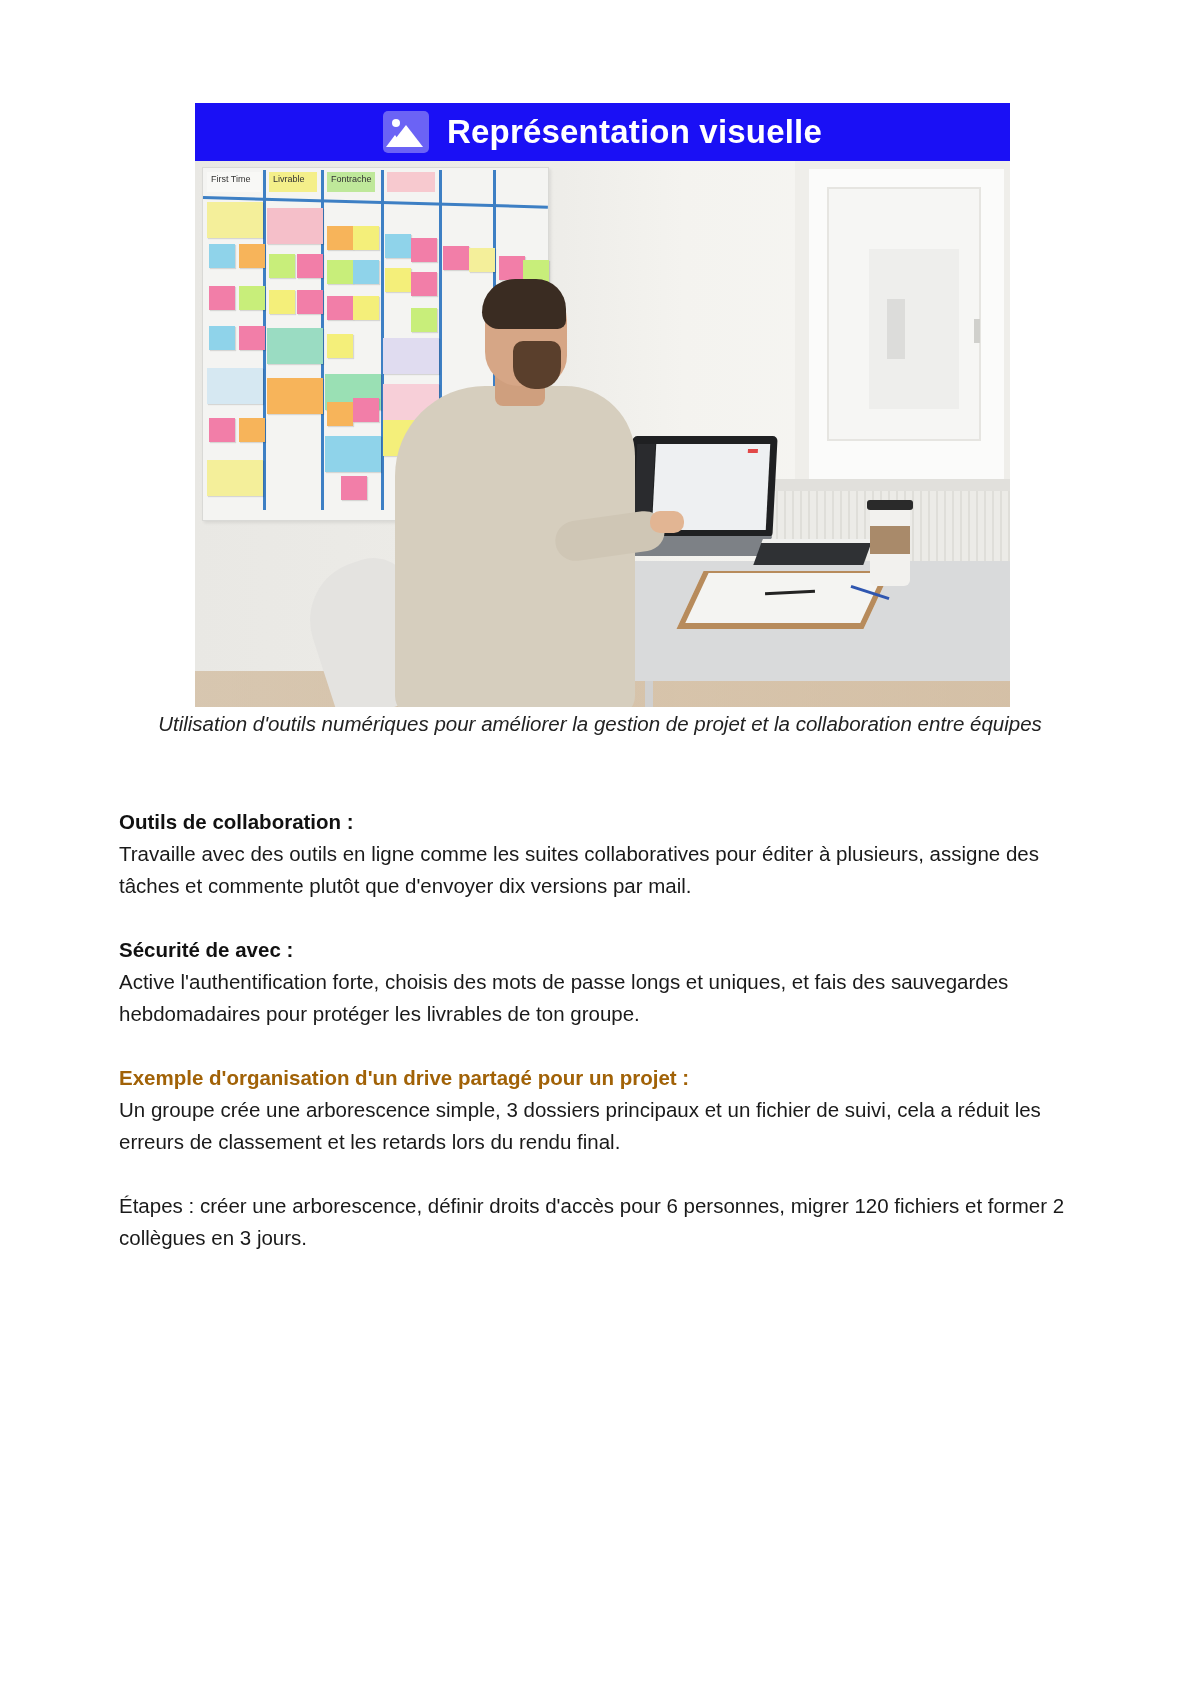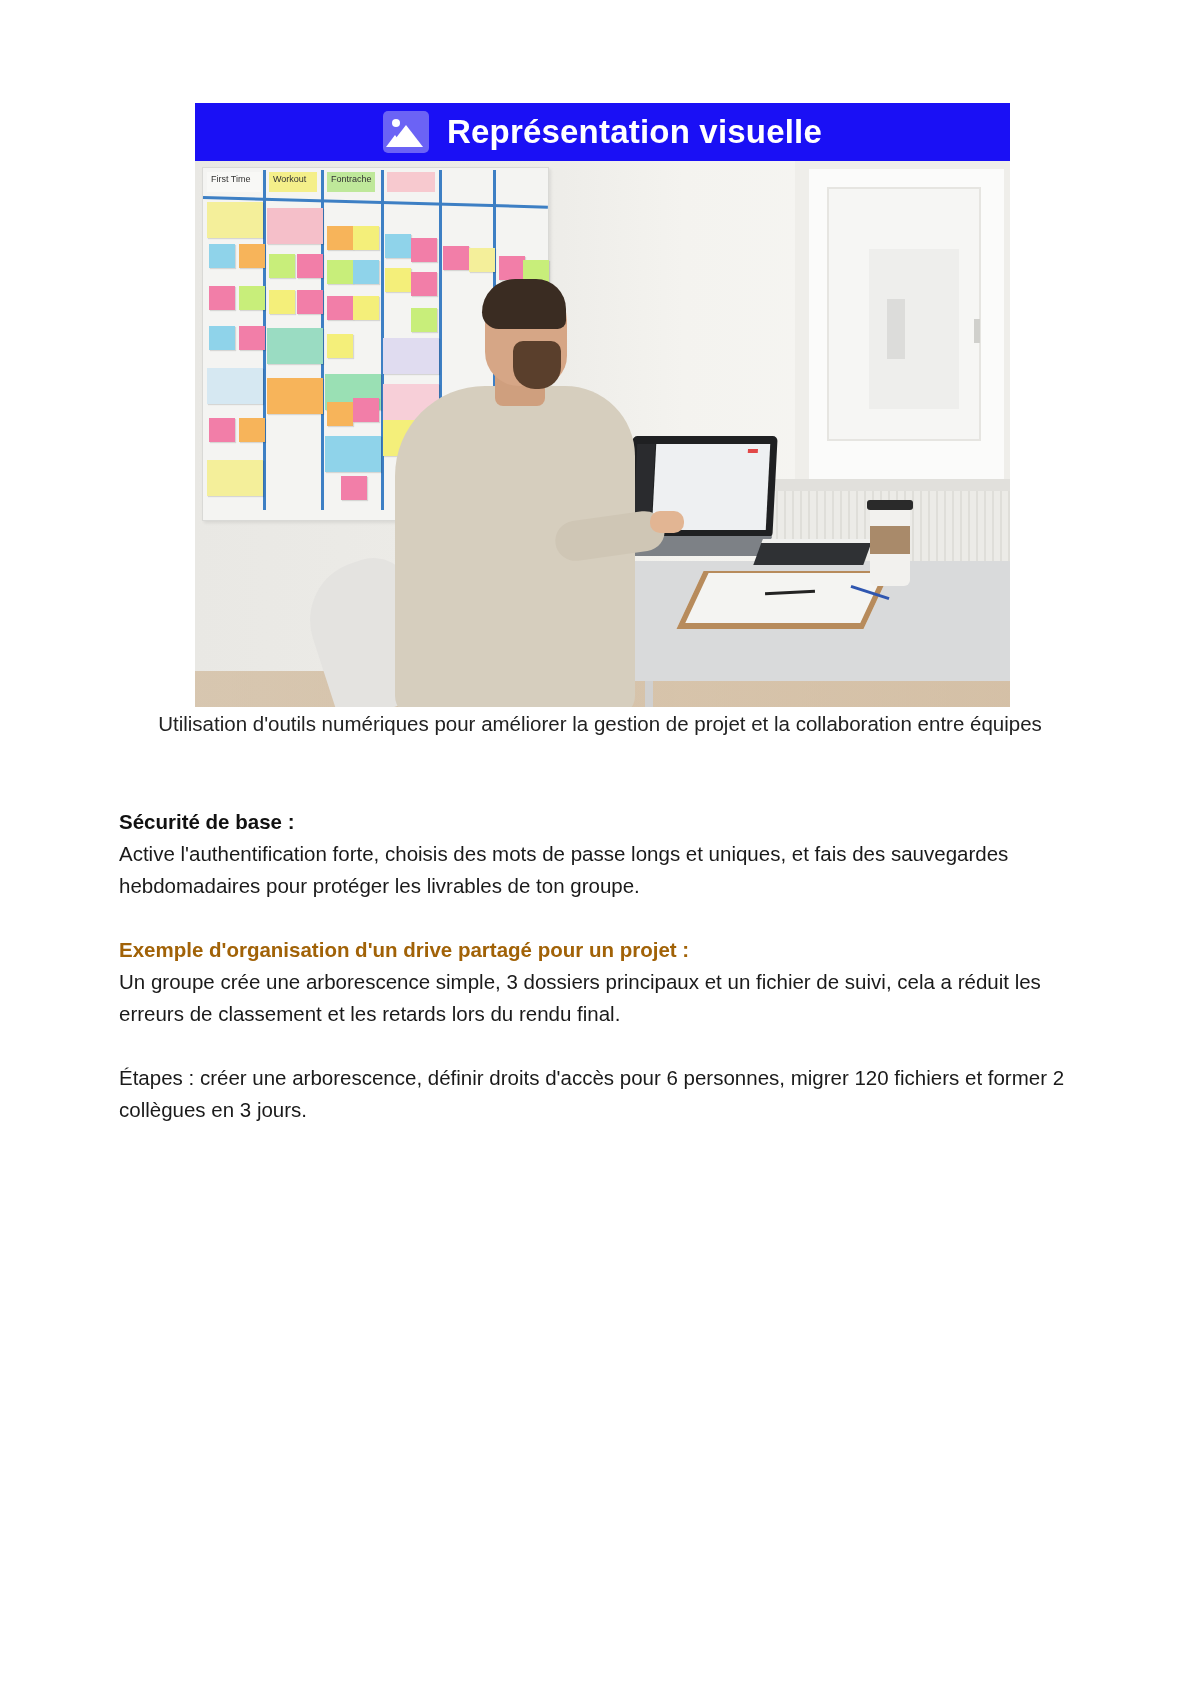--- a/index.html
+++ b/index.html
@@ -68,21 +68,21 @@
   .cup .lid { position:absolute; left:-3px; top:-6px; width:46px; height:10px; background:#2a2a2a; border-radius:3px; }
   .cup .sleeve { position:absolute; left:0; top:20px; width:40px; height:28px; background:#a98a6a; }
   .notebook { position:absolute; left:495px; top:410px; width:175px; height:50px; background:#f4f4f2;
               border:6px solid #b78b5c; border-top-width:2px; transform:skewX(-25deg); }
   .pen { position:absolute; left:570px; top:430px; width:50px; height:3px; background:#222; transform:rotate(-3deg); }
   .penblue { position:absolute; left:655px; top:430px; width:40px; height:3px; background:#2f56b0; transform:rotate(18deg); }
   .pencup { position:absolute; left:382px; top:325px; width:22px; height:35px; background:#9da2a6; border-radius:3px; }
 
   
   .caption { position:absolute; left:120px; top:708px; width:960px; text-align:center;
-             font-size:20.5px; line-height:32px; color:#222; }
+             font-style:italic; font-size:20.5px; line-height:32px; color:#222; }
 
   
   .content { position:absolute; left:119px; top:806px; width:960px; }
   .section { margin:0 0 32px 0; font-size:20.5px; line-height:32px; color:#1a1a1a; }
   .section h3 { margin:0; font-size:20.5px; font-weight:bold; line-height:32px; color:#111; }
   .section h3.green { color:#a16207; }
   .section p { margin:0; }
   .section p + p { margin-top:32px; }
 </style>
 </head>
@@ -100,21 +100,21 @@
 <div class="photo">
   <div class="floor"></div>
   <div class="board">
     <div class="hline"></div>
     <div class="vline" style="left:60px"></div>
     <div class="vline" style="left:118px"></div>
     <div class="vline" style="left:178px"></div>
     <div class="vline" style="left:236px"></div>
     <div class="vline" style="left:290px"></div>
     <div class="board-header" style="left:4px;width:54px;background:#f8f8f6;">First Time</div>
-    <div class="board-header" style="left:66px;width:48px;background:#f4ef8a;">Workout</div>
+    <div class="board-header" style="left:66px;width:48px;background:#f4ef8a;">Livrable</div>
     <div class="board-header" style="left:124px;width:48px;background:#bfe89a;">Fontrache</div>
     <div class="board-header" style="left:184px;width:48px;background:#f7c9cf;"></div>
 
     <div class="note wide" style="left:4px;top:34px;background:#f4ef9a"></div>
     <div class="note" style="left:6px;top:76px;background:#8fd3ea"></div>
     <div class="note" style="left:36px;top:76px;background:#f7b45a"></div>
     <div class="note" style="left:6px;top:118px;background:#f27ea8"></div>
     <div class="note" style="left:36px;top:118px;background:#c8ee7a"></div>
     <div class="note" style="left:6px;top:158px;background:#8fd3ea"></div>
     <div class="note" style="left:36px;top:158px;background:#f27ea8"></div>
@@ -199,21 +199,25 @@
   <div class="cup">
       <div class="lid"></div>
       <div class="sleeve"></div>
     </div>
 </div>
 
 <div class="caption">Utilisation d'outils numériques pour améliorer la gestion de projet et la collaboration entre équipes</div>
 
 <div class="content">
   <div class="section">
-    <h3>Sécurité de base :</h3>
+    <h3>Outils de collaboration :</h3>
+    <p>Travaille avec des outils en ligne comme les suites collaboratives pour éditer à plusieurs, assigne des tâches et commente plutôt que d'envoyer dix versions par mail.</p>
+  </div>
+  <div class="section">
+    <h3>Sécurité de avec :</h3>
     <p>Active l'authentification forte, choisis des mots de passe longs et uniques, et fais des sauvegardes hebdomadaires pour protéger les livrables de ton groupe.</p>
   </div>
   <div class="section">
     <h3 class="green">Exemple d'organisation d'un drive partagé pour un projet :</h3>
     <p>Un groupe crée une arborescence simple, 3 dossiers principaux et un fichier de suivi, cela a réduit les erreurs de classement et les retards lors du rendu final.</p>
   </div>
   <div class="section">
     <p>Étapes : créer une arborescence, définir droits d'accès pour 6 personnes, migrer 120 fichiers et former 2 collègues en 3 jours.</p>
   </div>
 </div>

